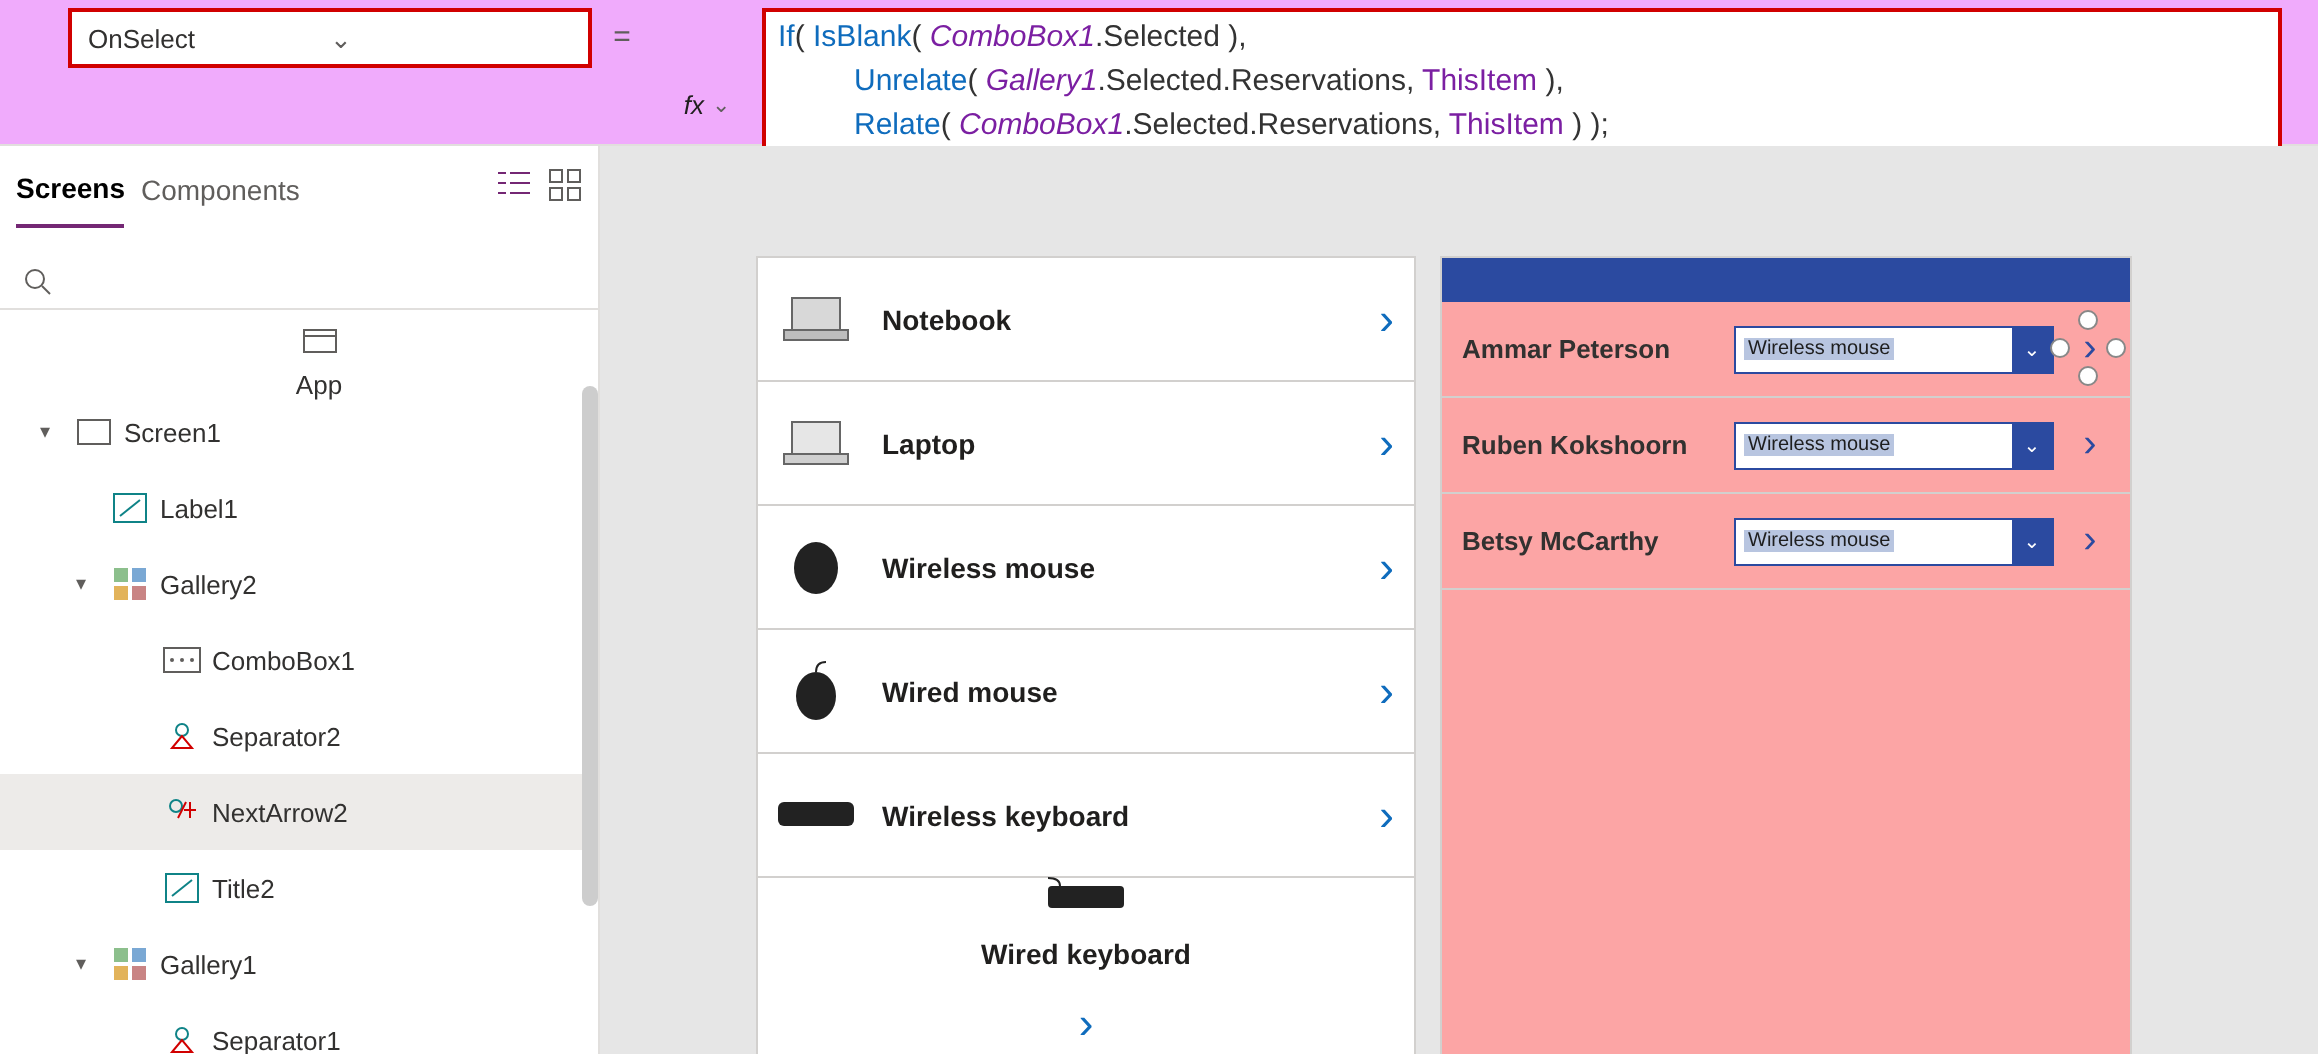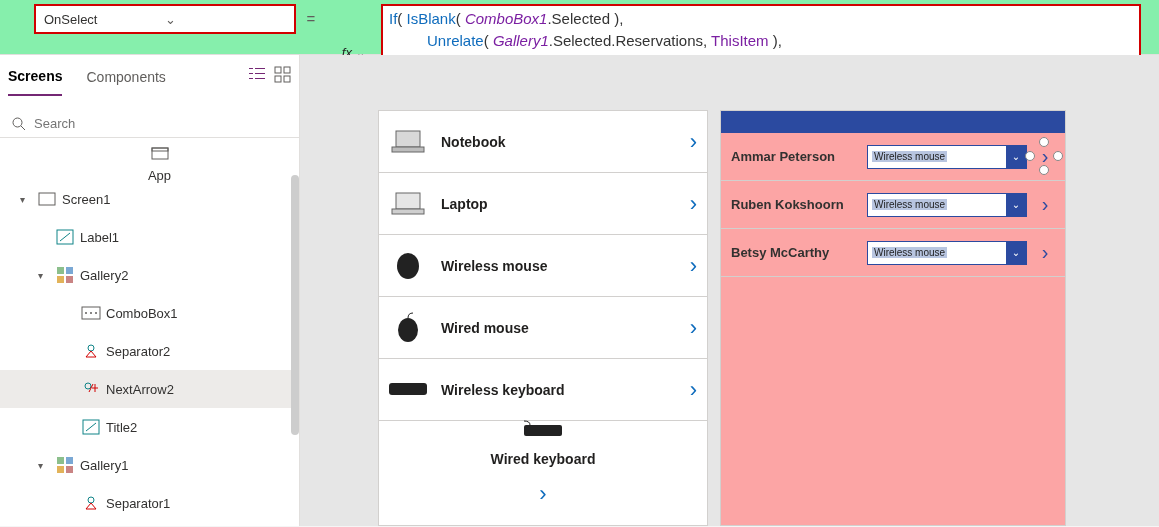--- a/index.html
+++ b/index.html
@@ -1,35 +1,35 @@
 <!DOCTYPE html>
 <html><head>
 <meta charset="utf-8">
 <style>
 * { box-sizing: border-box; margin: 0; padding: 0; font-family: "Segoe UI", Tahoma, sans-serif; }
 body { background: #f5f5f5; font-size: 13px; color: #323130; }
 
-.top-bar { display: flex; align-items: flex-start; height: 55px; padding: 4px 0; background: #86efac; border-bottom: 1px solid #e1dfdd; }
+.top-bar { display: flex; align-items: flex-start; height: 73px; padding: 4px 0; background: #f0abfc; border-bottom: 1px solid #e1dfdd; }
 .prop-dd { width: 262px; height: 30px; margin-left: 34px; border: 2px solid #d10000; display: flex; align-items: center; padding: 0 8px; background: #fff; }
 .prop-dd span { flex: 1; }
 .prop-dd .chev { color: #605e5c; }
 .eq-sign { width: 30px; text-align: center; line-height: 30px; font-size: 15px; color: #605e5c; }
 .fx-area { flex: 1; display: flex; align-items: center; }
 .fx-label { width: 55px; line-height: 30px; display:flex; align-items:center; gap:4px; font-style: italic; color: #201f1e; justify-content:center;}
 .fx-label .chev { font-style:normal; color:#605e5c; font-size:11px;}
 .formula-box { flex: 1; border: 2px solid #d10000; background: #fff; padding: 2px 6px; font-family: Consolas, "Courier New", monospace; font-size: 15px; line-height: 22px; height: 98px; margin-right: 18px; overflow:hidden;}
 .formula-box .fn { color: #0f6cbd; }
 .formula-box .id { color: #7b1fa2; font-style: italic; }
 .formula-box .kw { color: #7b1fa2; }
 .formula-box .mem { color: #333; }
 .formula-box .punc { color: #333; }
 
 .main { display: flex; }
 .left-pane { width: 300px; background: #fff; border-right: 1px solid #e1dfdd; padding-top: 55px; position: relative; }
-.tabs { position:absolute; top:0; left:0; right:0; display:flex; align-items:center; height:44px; padding: 0 8px; gap: 24px;}
+.tabs { position:absolute; top:0; left:0; right:0; display:flex; align-items:center; height:44px; padding: 0 8px; gap: 8px;}
 .tab { font-size: 14px; padding: 10px 0; color: #605e5c; cursor:pointer;}
 .tab.active { color: #000; font-weight: 600; border-bottom: 2px solid #742774; }
 .view-icons { margin-left:auto; display:flex; gap:10px; color:#742774; font-size:16px;}
 .search-row { display:flex; align-items:center; padding: 6px 12px; border-bottom: 1px solid #e1dfdd; color:#605e5c; }
 .search-row svg { margin-right: 8px; }
 .search-row input { border:none; outline:none; flex:1; font-size:13px; }
 
 .tree { padding: 4px 0; }
 .tree-item { display:flex; align-items:center; height: 38px; padding-left: 8px; gap: 6px; cursor:pointer; }
 .tree-item.selected { background: #edebe9; }
@@ -121,21 +121,20 @@
               <rect x="9" y="9" width="6" height="6" fill="none" stroke="#605e5c"></rect>
             </svg>
         </span>
       </div>
     </div>
     <div class="search-row">
       <svg width="14" height="14" viewBox="0 0 14 14">
           <circle cx="5.5" cy="5.5" r="4.5" fill="none" stroke="#605e5c" stroke-width="1"></circle>
           <line x1="9" y1="9" x2="13" y2="13" stroke="#605e5c" stroke-width="1"></line>
         </svg>
-      <input placeholder="Search" style="">
     </div>
     <div class="tree">
       <div class="tree-item depth-0">
         <span class="caret"></span>
         <span class="ti-icon">
             <svg width="16" height="14">
               <rect x="0" y="0" width="16" height="11" fill="none" stroke="#605e5c"></rect>
               <rect x="0" y="0" width="16" height="3" fill="none" stroke="#605e5c"></rect>
             </svg>
           </span>

